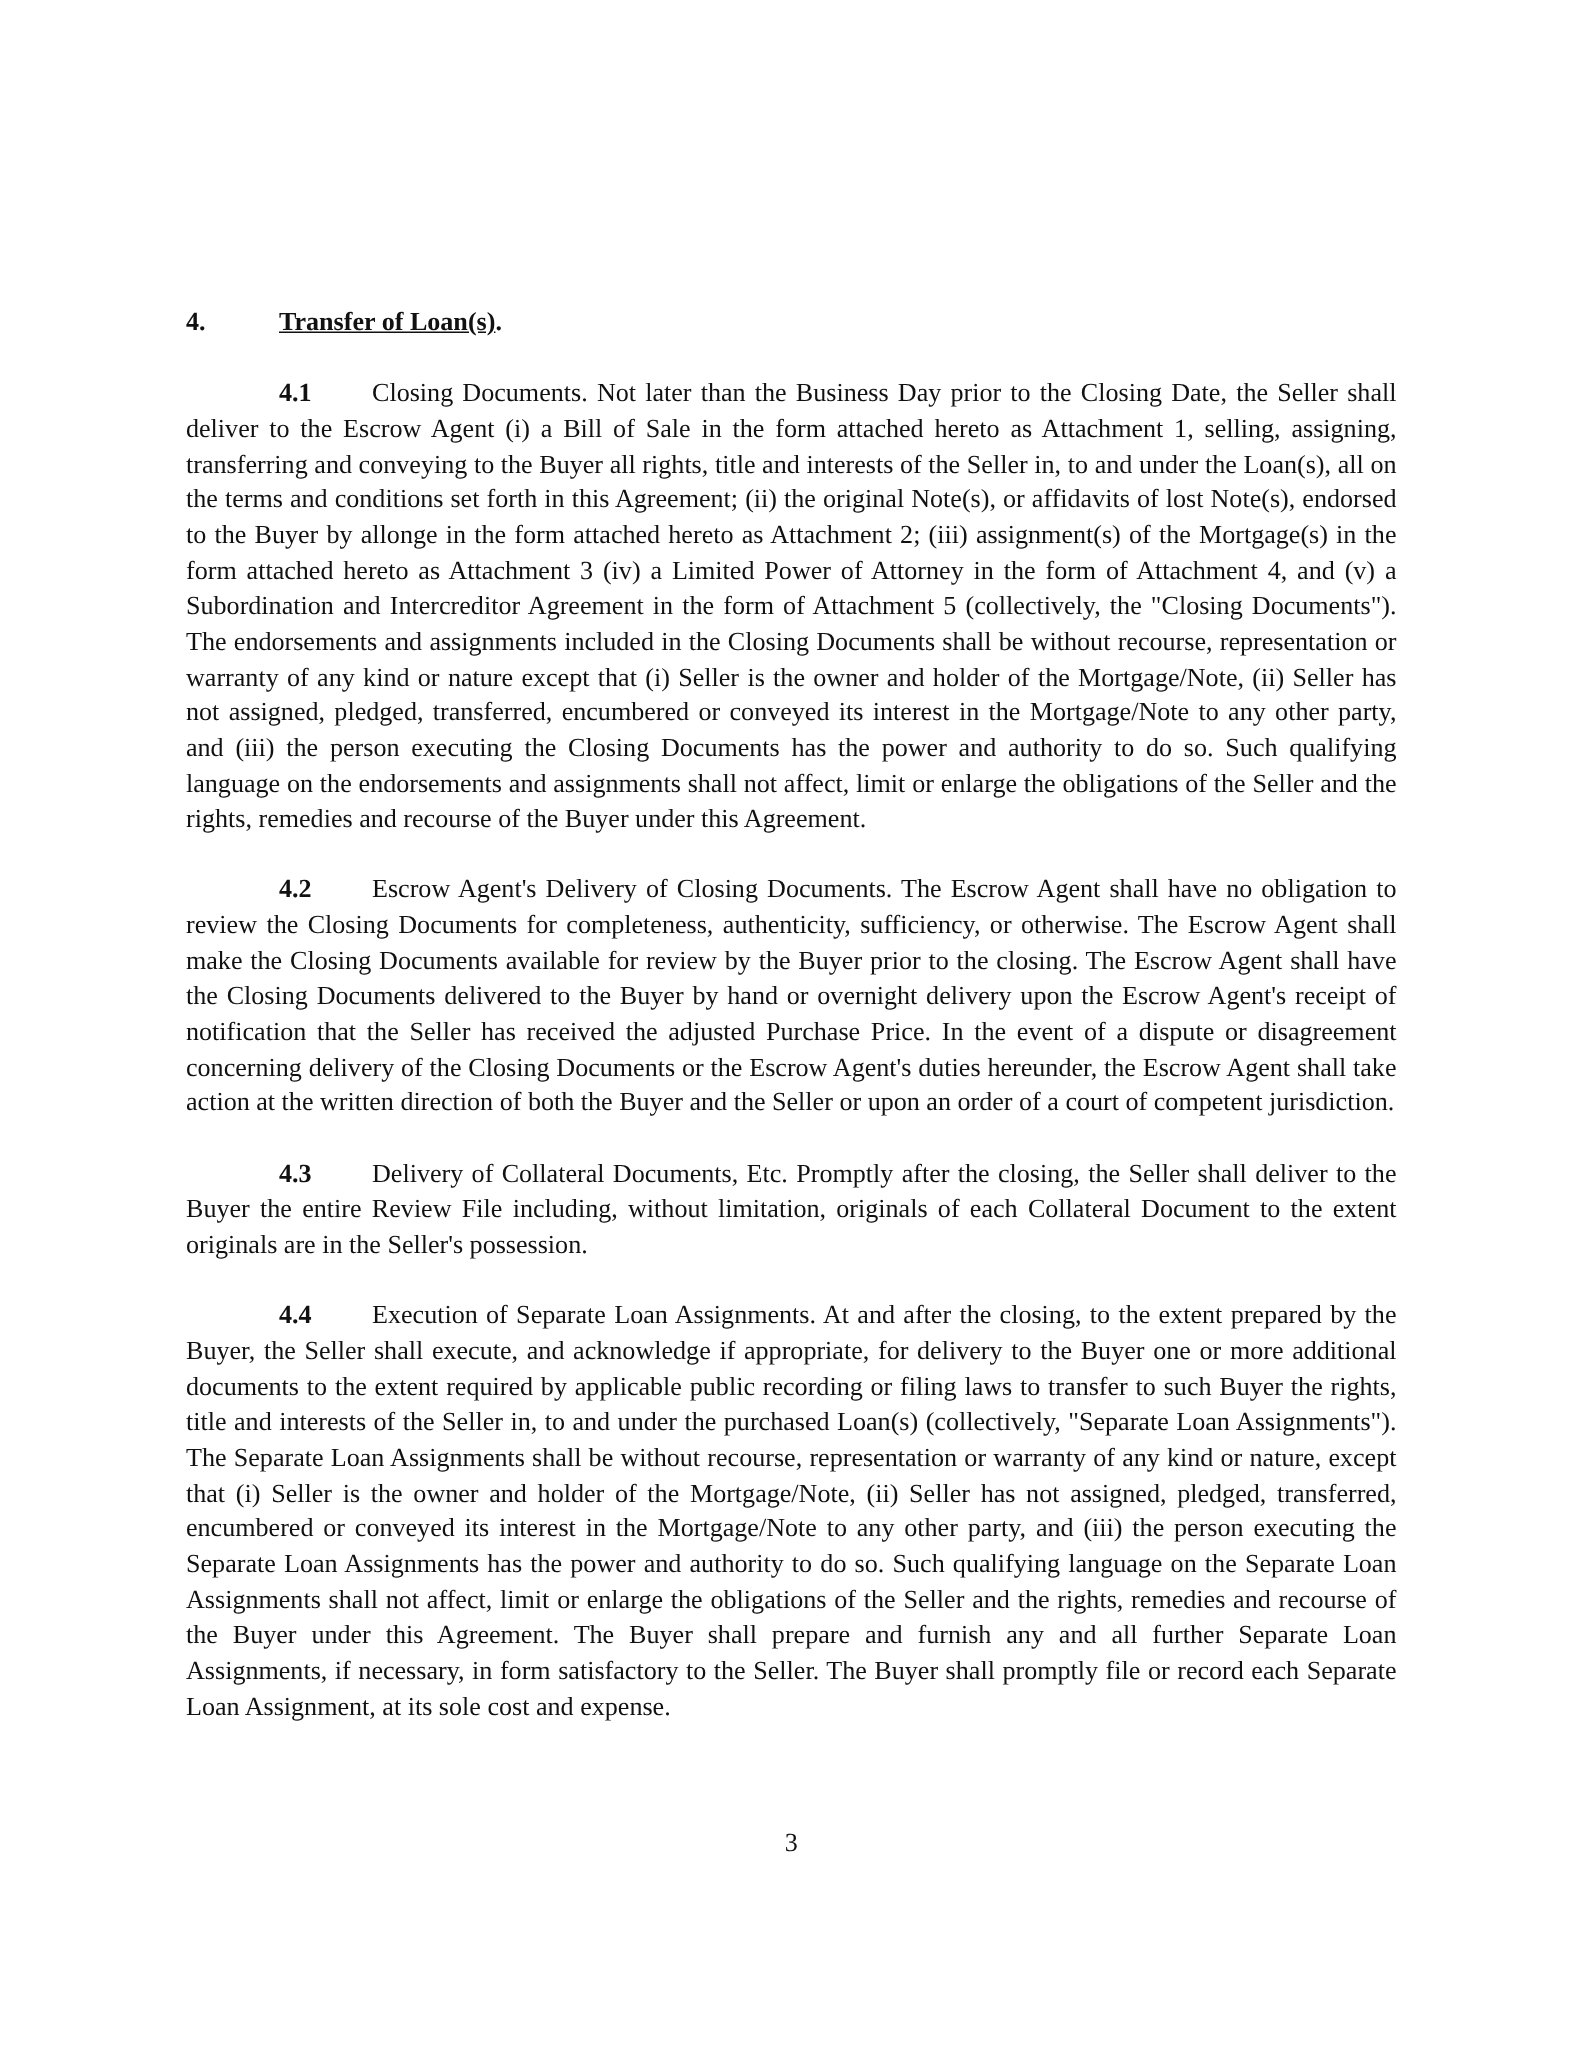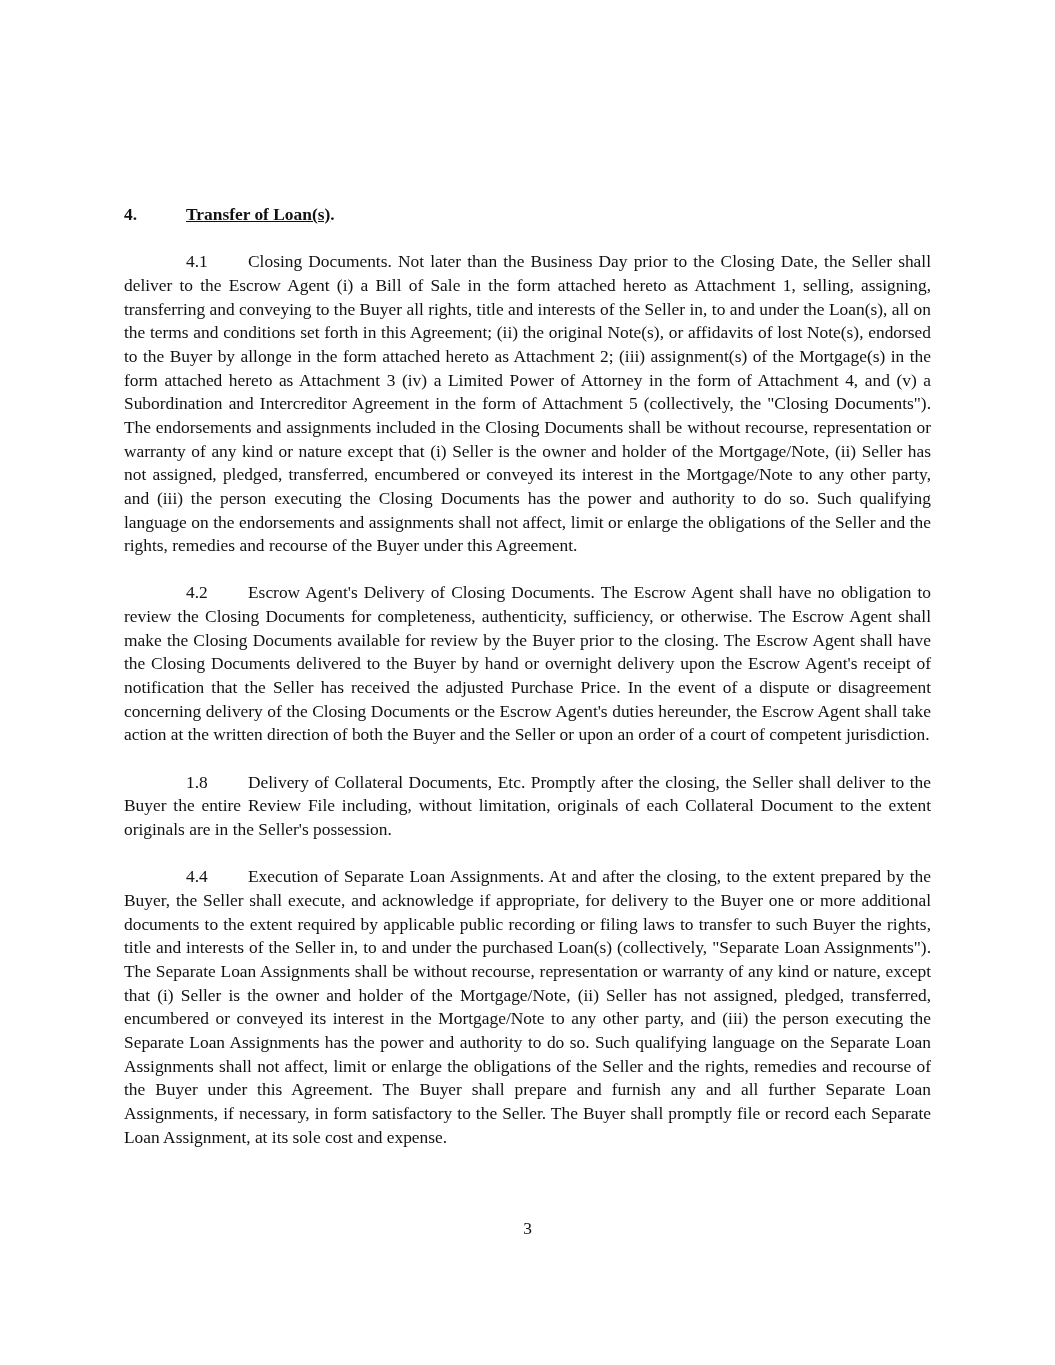--- a/index.html
+++ b/index.html
@@ -35,21 +35,21 @@
     }
     .heading .title {
       text-decoration: underline;
     }
     .para {
       margin: 0 0 23.65px 0;
       text-align: justify;
       text-indent: 62px;
     }
     .para .sec-num {
-      font-weight: normal;
+      font-weight: bold;
       display: inline-block;
       text-indent: 0;
       width: 62px;
     }
     .para .sec-title {
       font-weight: normal;
     }
     .page-number {
       position: absolute;
       left: 0;
@@ -66,19 +66,19 @@
 <div class="page">
 
   <p class="heading">
     <span class="num">4.</span><span class="title">Transfer of Loan(s)</span><span>.</span>
   </p>
 
   <p class="para"><span class="sec-num">4.1</span><span class="sec-title">Closing Documents</span><span>.</span><span>  Not later than the Business Day prior to the Closing Date, the Seller shall deliver to the Escrow Agent (i) a Bill of Sale in the form attached hereto as Attachment 1, selling, assigning, transferring and conveying to the Buyer all rights, title and interests of the Seller in, to and under the Loan(s), all on the terms and conditions set forth in this Agreement; (ii) the original Note(s), or affidavits of lost Note(s), endorsed to the Buyer by allonge in the form attached hereto as Attachment 2; (iii) assignment(s) of the Mortgage(s) in the form attached hereto as Attachment 3 (iv) a Limited Power of Attorney in the form of Attachment 4, and (v) a Subordination and Intercreditor Agreement in the form of Attachment 5 (collectively, the "Closing Documents").  The endorsements and assignments included in the Closing Documents shall be without recourse, representation or warranty of any kind or nature  except that (i) Seller is the owner and holder of the Mortgage/Note, (ii) Seller has not assigned, pledged, transferred, encumbered or conveyed its interest in the Mortgage/Note to any other party, and (iii) the person executing the Closing Documents has the power and authority to do so.  Such qualifying language on the endorsements and assignments shall not affect, limit or enlarge the obligations of the Seller and the rights, remedies and recourse of the Buyer under this Agreement.</span></p>
 
   <p class="para"><span class="sec-num">4.2</span><span class="sec-title">Escrow Agent's Delivery of Closing Documents.</span><span></span><span>  The Escrow Agent shall have no obligation to review the Closing Documents for completeness, authenticity, sufficiency, or otherwise. The Escrow Agent shall make the Closing Documents available for review by the Buyer prior to the closing.  The Escrow Agent shall have the Closing Documents delivered to the Buyer by hand or overnight delivery upon the Escrow Agent's receipt of notification that the Seller has received the adjusted Purchase Price.  In the event of a dispute or disagreement concerning delivery of the Closing Documents or the Escrow Agent's duties hereunder, the Escrow Agent shall take action at the written direction of both the Buyer and the Seller or upon an order of a court of competent jurisdiction.</span></p>
 
-  <p class="para"><span class="sec-num">1.8</span><span class="sec-title">Delivery of Collateral Documents, Etc</span><span>.</span><span>  Promptly after the closing, the Seller shall deliver to the Buyer the entire Review File including, without limitation, originals of each Collateral Document to the extent originals are in the Seller's possession.</span></p>
+  <p class="para"><span class="sec-num">4.3</span><span class="sec-title">Delivery of Collateral Documents, Etc</span><span>.</span><span>  Promptly after the closing, the Seller shall deliver to the Buyer the entire Review File including, without limitation, originals of each Collateral Document to the extent originals are in the Seller's possession.</span></p>
 
   <p class="para"><span class="sec-num">4.4</span><span class="sec-title">Execution of Separate Loan Assignments</span><span>.</span><span>  At and after the closing, to the extent prepared by the Buyer, the Seller shall execute, and acknowledge if appropriate, for delivery to the Buyer one or more additional documents to the extent required by applicable public recording or filing laws to transfer to such Buyer the rights, title and interests of the Seller in, to and under the purchased Loan(s) (collectively, "Separate Loan Assignments").  The Separate Loan Assignments shall be without recourse, representation or warranty of any kind or nature, except that (i) Seller is the owner and holder of the Mortgage/Note, (ii) Seller has not assigned, pledged, transferred, encumbered or conveyed its interest in the Mortgage/Note to any other party, and (iii) the person executing the Separate Loan Assignments has the power and authority to do so.  Such qualifying language on the Separate Loan Assignments shall not affect, limit or enlarge the obligations of the Seller and the rights, remedies and recourse of the Buyer under this Agreement. The Buyer shall prepare and furnish any and all further Separate Loan Assignments, if necessary, in form satisfactory to the Seller.  The Buyer shall promptly file or record each Separate Loan Assignment, at its sole cost and expense.</span></p>
 
 </div>
 
 <div class="page-number">3</div>
 
 </body></html>

